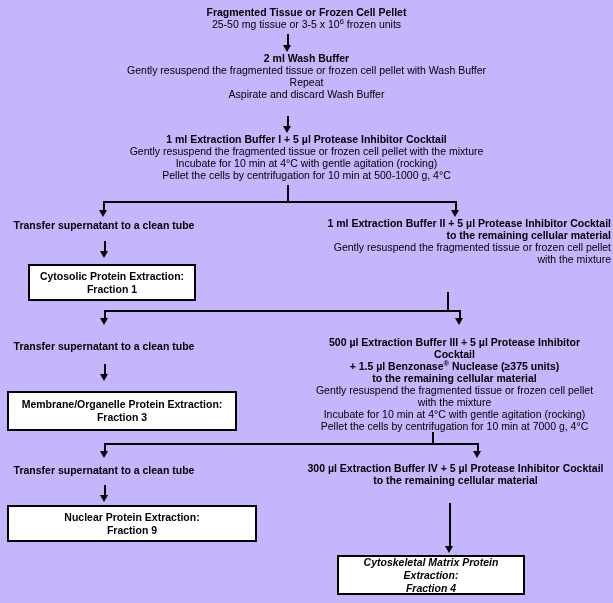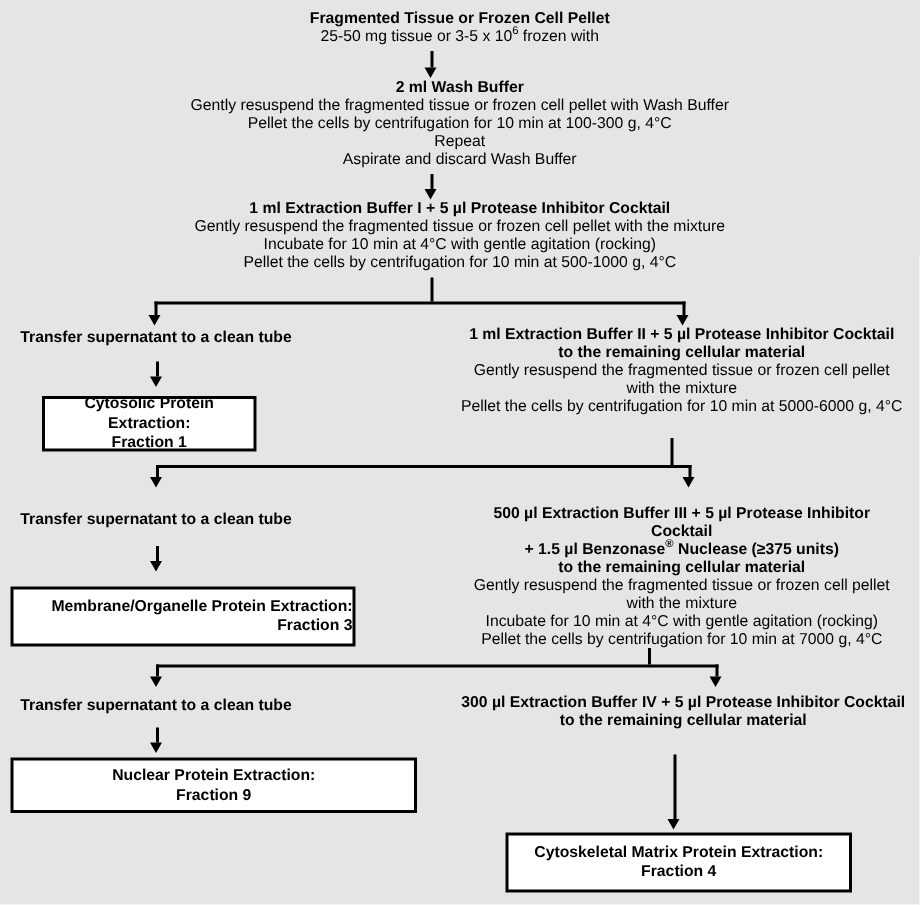--- a/index.html
+++ b/index.html
@@ -1,18 +1,18 @@
 <!DOCTYPE html>
 <html><head>
 <meta charset="utf-8">
 <style>
   * { margin:0; padding:0; box-sizing:border-box; }
   html,body { background:#ffffff; }
   .canvas {
-    position:relative; width:613px; height:603px; background:#e5e5e5;
+    position:relative; width:613px; height:603px; background:#c4b5fd;
     font-family:"Liberation Sans", sans-serif; color:#000; font-size:10.5px; line-height:12px;
     overflow:hidden;
   }
   .tblock { position:absolute; text-align:center; }
   .tblock div { white-space:nowrap; }
   .b { font-weight:bold; }
   .vline { position:absolute; width:1.5px; background:#000; }
   .hline { position:absolute; height:1.5px; background:#000; }
   .ahead { position:absolute; width:0; height:0;
            border-left:4.5px solid transparent; border-right:4.5px solid transparent;
@@ -22,30 +22,29 @@
           text-align:center; font-weight:bold; line-height:13px; }
   sup { font-size:7.5px; line-height:0; vertical-align:super; }
 </style>
 </head>
 <body>
 
 <div class="canvas">
 
   <div class="tblock" style="left:0;top:6px;width:613px;">
     <div class="b">Fragmented Tissue or Frozen Cell Pellet</div>
-    <div><span>25-50 mg tissue or 3-5 x 10</span><sup>6</sup><span> frozen with</span></div>
+    <div><span>25-50 mg tissue or 3-5 x 10</span><sup>6</sup><span> frozen units</span></div>
   </div>
 
   <div class="vline" style="left:287px;top:34px;height:11px;"></div>
   <div class="ahead" style="left:283px;top:45px;"></div>
 
   <div class="tblock" style="left:0;top:52px;width:613px;text-align:center;">
     <div class="b">2 ml Wash Buffer</div>
     <div>Gently resuspend the fragmented tissue or frozen cell pellet with Wash Buffer</div>
-    <div>Pellet the cells by centrifugation for 10 min at 100-300 g, 4°C</div>
     <div>Repeat</div>
     <div>Aspirate and discard Wash Buffer</div>
   </div>
 
   <div class="vline" style="left:287px;top:116px;height:10px;"></div>
   <div class="ahead" style="left:283px;top:126px;"></div>
 
   <div class="tblock" style="left:0;top:133px;width:613px;">
     <div class="b">1 ml Extraction Buffer I + 5 µl Protease Inhibitor Cocktail</div>
     <div>Gently resuspend the fragmented tissue or frozen cell pellet with the mixture</div>
@@ -59,47 +58,46 @@
   <div class="ahead" style="left:99px;top:210px;"></div>
   <div class="vline" style="left:455px;top:201px;height:9px;"></div>
   <div class="ahead" style="left:451px;top:210px;"></div>
 
   <div class="tblock b" style="left:0;top:219px;width:208px;">
     <div>Transfer supernatant to a clean tube</div>
   </div>
   <div class="vline" style="left:104px;top:241px;height:10px;"></div>
   <div class="ahead" style="left:100px;top:251px;"></div>
 
-  <div class="fbox" style="left:28px;top:264px;width:143px;height:37px;">
+  <div class="fbox" style="left:28px;top:264px;width:168px;height:37px;">
     <div>Cytosolic Protein Extraction:</div>
     <div>Fraction 1</div>
   </div>
 
-  <div class="tblock" style="left:298px;top:217px;width:313px;">
+  <div class="tblock" style="left:298px;top:217px;width:313px;text-align:right;">
     <div class="b">1 ml Extraction Buffer II + 5 µl Protease Inhibitor Cocktail</div>
     <div class="b">to the remaining cellular material</div>
     <div>Gently resuspend the fragmented tissue or frozen cell pellet</div>
     <div>with the mixture</div>
-    <div>Pellet the cells by centrifugation for 10 min at 5000-6000 g, 4°C</div>
   </div>
 
   <div class="vline" style="left:447px;top:292px;height:18px;"></div>
   <div class="hline" style="left:104px;top:310px;width:357px;"></div>
   <div class="vline" style="left:104px;top:310px;height:8px;"></div>
   <div class="ahead" style="left:100px;top:318px;"></div>
   <div class="vline" style="left:459px;top:310px;height:8px;"></div>
   <div class="ahead" style="left:455px;top:318px;"></div>
 
   <div class="tblock b" style="left:0;top:340px;width:208px;">
     <div>Transfer supernatant to a clean tube</div>
   </div>
   <div class="vline" style="left:104px;top:364px;height:10px;"></div>
   <div class="ahead" style="left:100px;top:374px;"></div>
 
-  <div class="fbox" style="left:7px;top:391px;width:230px;height:40px;align-items:flex-end;">
+  <div class="fbox" style="left:7px;top:391px;width:230px;height:40px;">
     <div>Membrane/Organelle Protein Extraction:</div>
     <div>Fraction 3</div>
   </div>
 
   <div class="tblock" style="left:298px;top:336px;width:313px;">
     <div class="b">500 µl Extraction Buffer III + 5 µl Protease Inhibitor</div>
     <div class="b">Cocktail</div>
     <div class="b"><span>+ 1.5 µl Benzonase</span><sup>®</sup><span> Nuclease (≥375 units)</span></div>
     <div class="b">to the remaining cellular material</div>
     <div>Gently resuspend the fragmented tissue or frozen cell pellet</div>
@@ -114,31 +112,31 @@
   <div class="ahead" style="left:100px;top:451px;"></div>
   <div class="vline" style="left:477px;top:443px;height:8px;"></div>
   <div class="ahead" style="left:473px;top:451px;"></div>
 
   <div class="tblock b" style="left:0;top:464px;width:208px;">
     <div>Transfer supernatant to a clean tube</div>
   </div>
   <div class="vline" style="left:104px;top:485px;height:10px;"></div>
   <div class="ahead" style="left:100px;top:495px;"></div>
 
-  <div class="fbox" style="left:7px;top:505px;width:271px;height:37px;">
+  <div class="fbox" style="left:7px;top:505px;width:250px;height:37px;">
     <div>Nuclear Protein Extraction:</div>
     <div>Fraction 9</div>
   </div>
 
   <div class="tblock" style="left:298px;top:462px;width:315px;">
     <div class="b">300 µl Extraction Buffer IV + 5 µl Protease Inhibitor Cocktail</div>
     <div class="b">to the remaining cellular material</div>
   </div>
 
   <div class="vline" style="left:449px;top:503px;height:43px;"></div>
   <div class="ahead" style="left:445px;top:546px;"></div>
 
-  <div class="fbox" style="left:337px;top:555px;width:231px;height:40px;">
+  <div class="fbox" style="left:337px;top:555px;width:188px;height:40px;font-style:italic;">
     <div>Cytoskeletal Matrix Protein Extraction:</div>
     <div>Fraction 4</div>
   </div>
 
 </div>
 
 </body></html>

